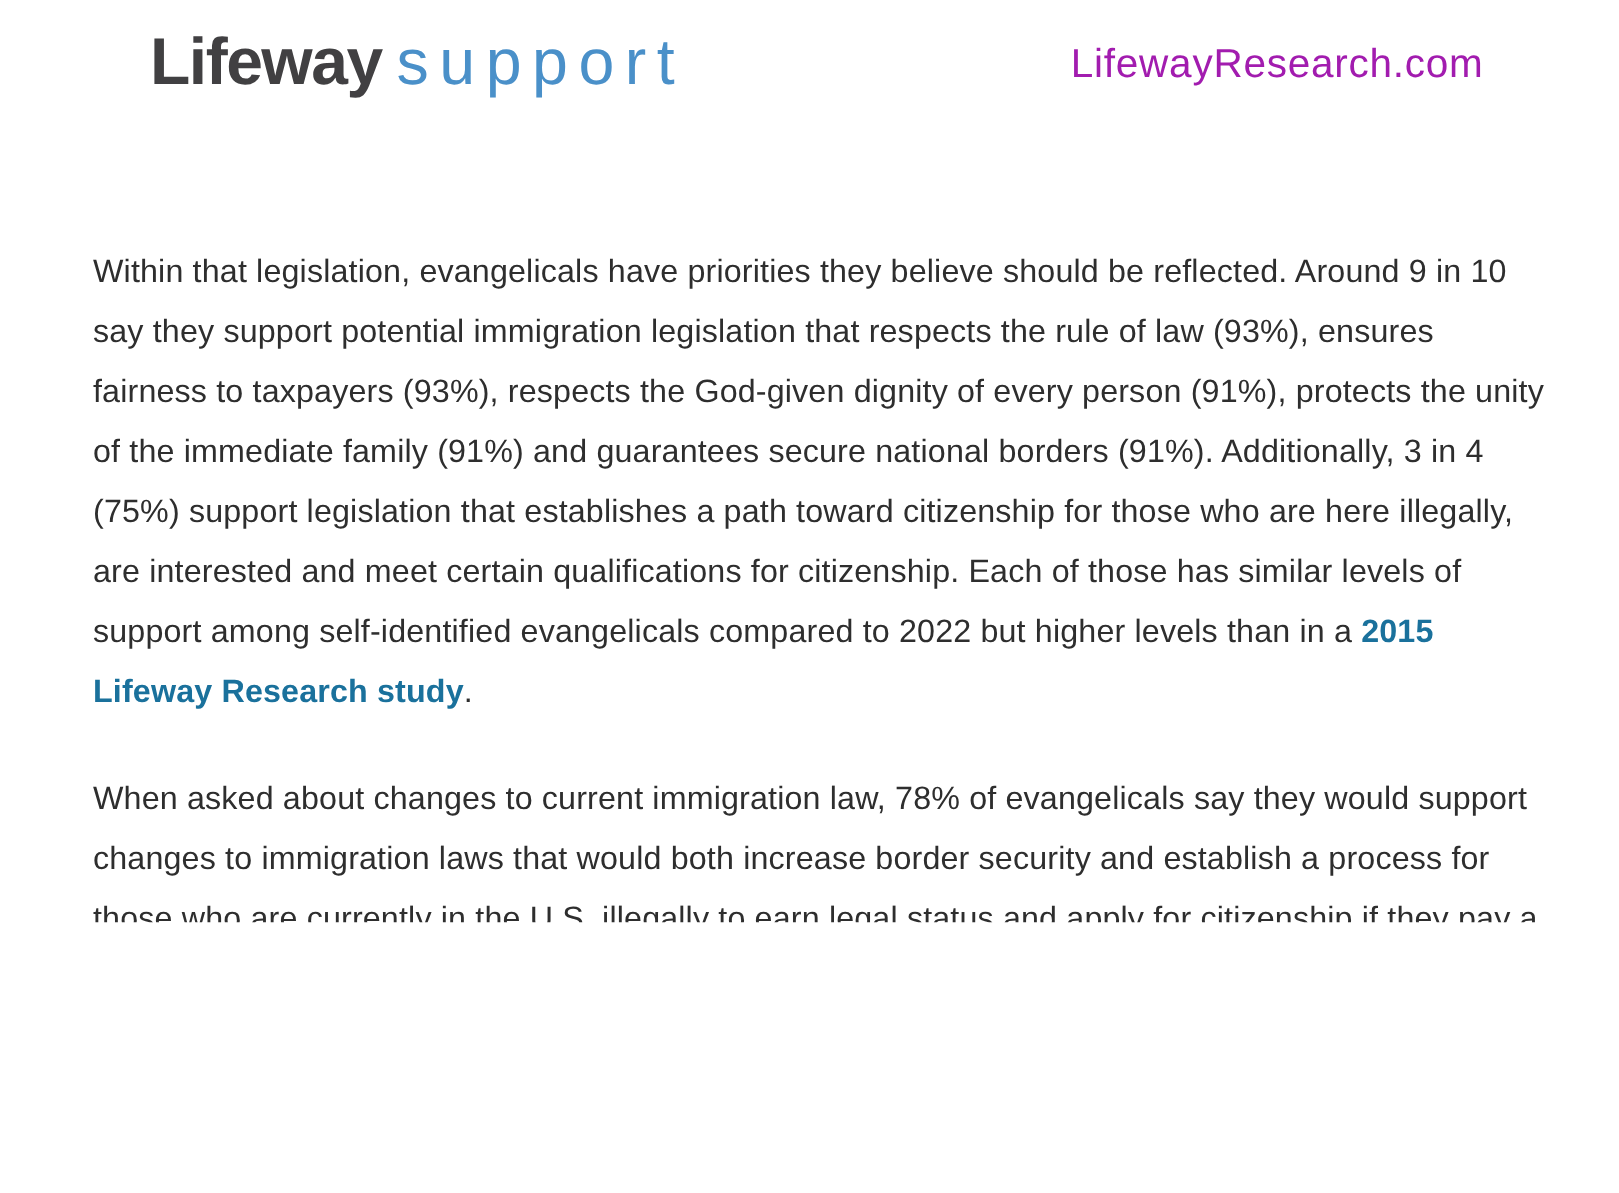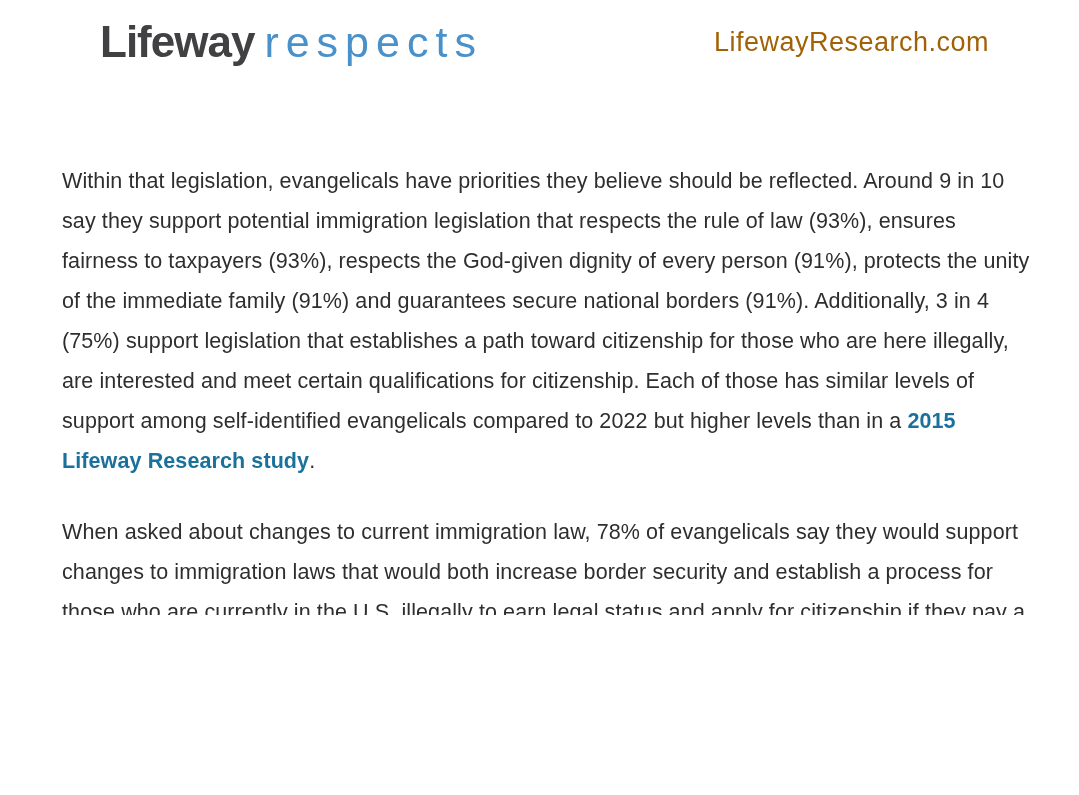--- a/index.html
+++ b/index.html
@@ -38,21 +38,21 @@
   .logo-word2 {
     font-size: 43px;
     font-weight: 400;
     color: #4a90c9;
     letter-spacing: 7px;
     margin-left: 10px;
   }
   .site-url {
     font-size: 27px;
     font-weight: 400;
-    color: #a16207;
+    color: #a21caf;
     letter-spacing: 0.5px;
   }
   .article {
     margin: 89px 0 0 62px;
     width: 972px;
   }
   .article p {
     font-size: 21.5px;
     line-height: 40px;
     color: #2e2e2e;
@@ -67,21 +67,21 @@
   }
 </style>
 </head>
 <body>
 
 <div class="page">
 
   <div class="header">
     <div class="logo">
       <span class="logo-word1">Lifeway</span>
-      <span class="logo-word2">respects</span>
+      <span class="logo-word2">support</span>
     </div>
     <div class="site-url">LifewayResearch.com</div>
   </div>
 
   <div class="article">
     <p><span>Within that legislation, evangelicals have priorities they believe should be reflected. Around 9 in 10 say they support potential immigration legislation that respects the rule of law (93%), ensures fairness to taxpayers (93%), respects the God-given dignity of every person (91%), protects the unity of the immediate family (91%) and guarantees secure national borders (91%). Additionally, 3 in 4 (75%) support legislation that establishes a path toward citizenship for those who are here illegally, are interested and meet certain qualifications for citizenship. Each of those has similar levels of support among self-identified evangelicals compared to 2022 but higher levels than in a </span><a class="study-link">2015 Lifeway Research study</a><span>.</span></p>
 
     <p>When asked about changes to current immigration law, 78% of evangelicals say they would support changes to immigration laws that would both increase border security and establish a process for those who are currently in the U.S. illegally to earn legal status and apply for citizenship if they pay a fine, pass a criminal background check and complete other requirements during a probationary period. Around 2 in 3 (65%) say they would be more likely to vote for a candidate who supported an immigration law that did both.</p>
   </div>
 

